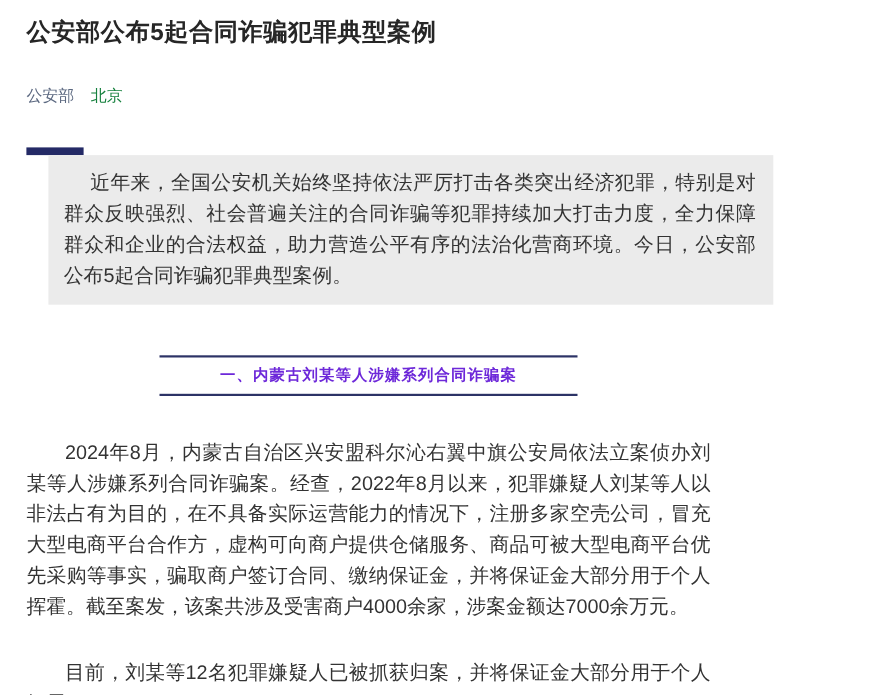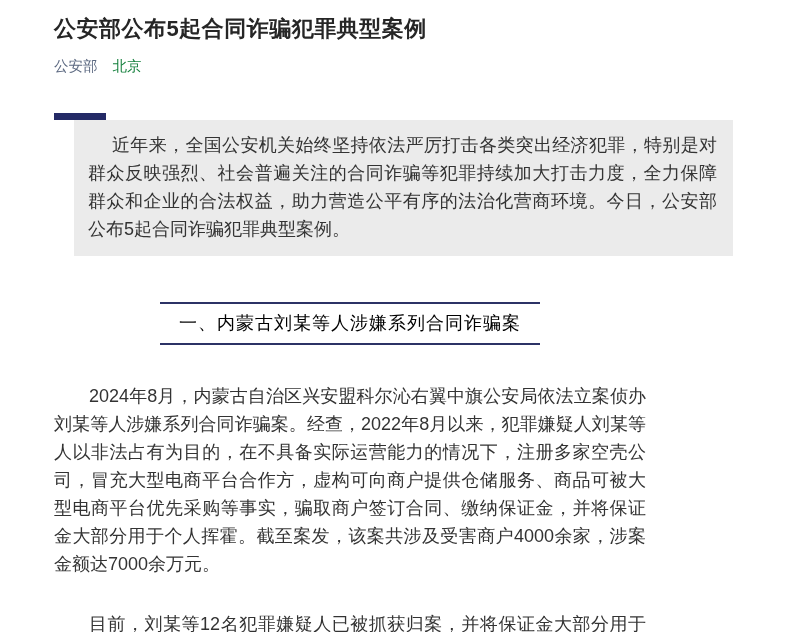--- a/index.html
+++ b/index.html
@@ -3,28 +3,28 @@
 <meta charset="utf-8">
 <style>
   * { margin: 0; padding: 0; box-sizing: border-box; }
   html, body { background: #ffffff; }
   body {
     width: 809px; height: 632px; overflow: hidden;
     font-family: "Liberation Sans", "DejaVu Sans", sans-serif;
   }
   .page {
     width: 682px; height: 632px; background: #ffffff;
-    padding: 14px 36px 0 54px;
+    padding: 14px 36px 0 24px;
   }
   .article-title {
     font-size: 22px; font-weight: 700; color: #262626;
     letter-spacing: 0.5px; line-height: 30px;
   }
   .meta-row {
-    margin-top: 13px; display: flex; align-items: flex-start;
+    margin-top: 34px; display: flex; align-items: flex-start;
     font-size: 14.5px;
   }
   .meta-source { color: #5b6880; margin-right: 15px; cursor: pointer; }
   .meta-date { color: #b8bcc6; margin-right: 14px; }
   .meta-location { color: #15803d; }
   .intro-wrap { margin-top: 37px; width: 679px; }
   .accent-bar {
     width: 52px; height: 7px; background: #242a66;
   }
   .intro-box {
@@ -33,21 +33,21 @@
   .intro-text {
     font-size: 18px; line-height: 28px; color: #333333;
     text-indent: 24px; text-align: justify;
   }
   .section-heading {
     width: 380px; margin: 46px auto 0 auto;
     border-top: 2px solid #2c3366; border-bottom: 2px solid #2c3366;
     padding: 7px 0 8px 0; text-align: center;
   }
   .section-heading-text {
-    font-size: 18px; font-weight: 400; color: #000000;
+    font-size: 14px; font-weight: 700; color: #6d28d9;
     letter-spacing: 1px;
   }
   .body-para {
     margin-top: 37px;
     font-size: 18px; line-height: 28px; color: #333333;
     text-indent: 35px; text-align: justify;
   }
   .body-para.second { margin-top: 32px; }
 </style>
 </head>

